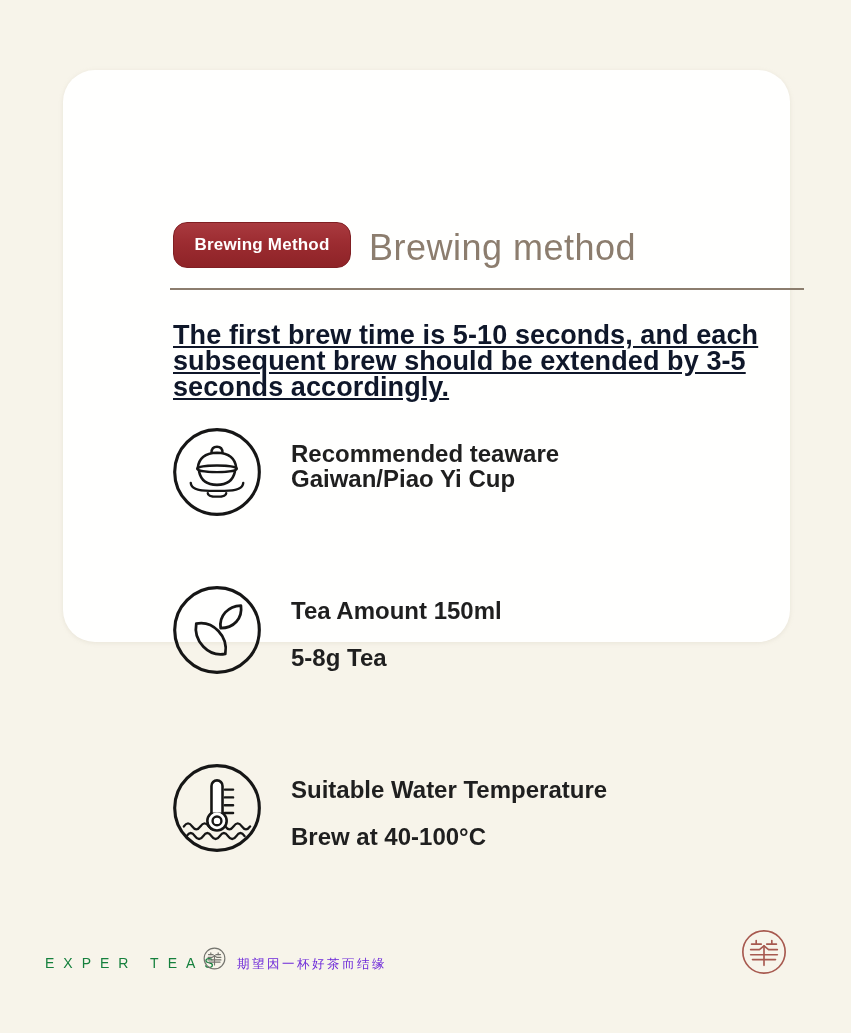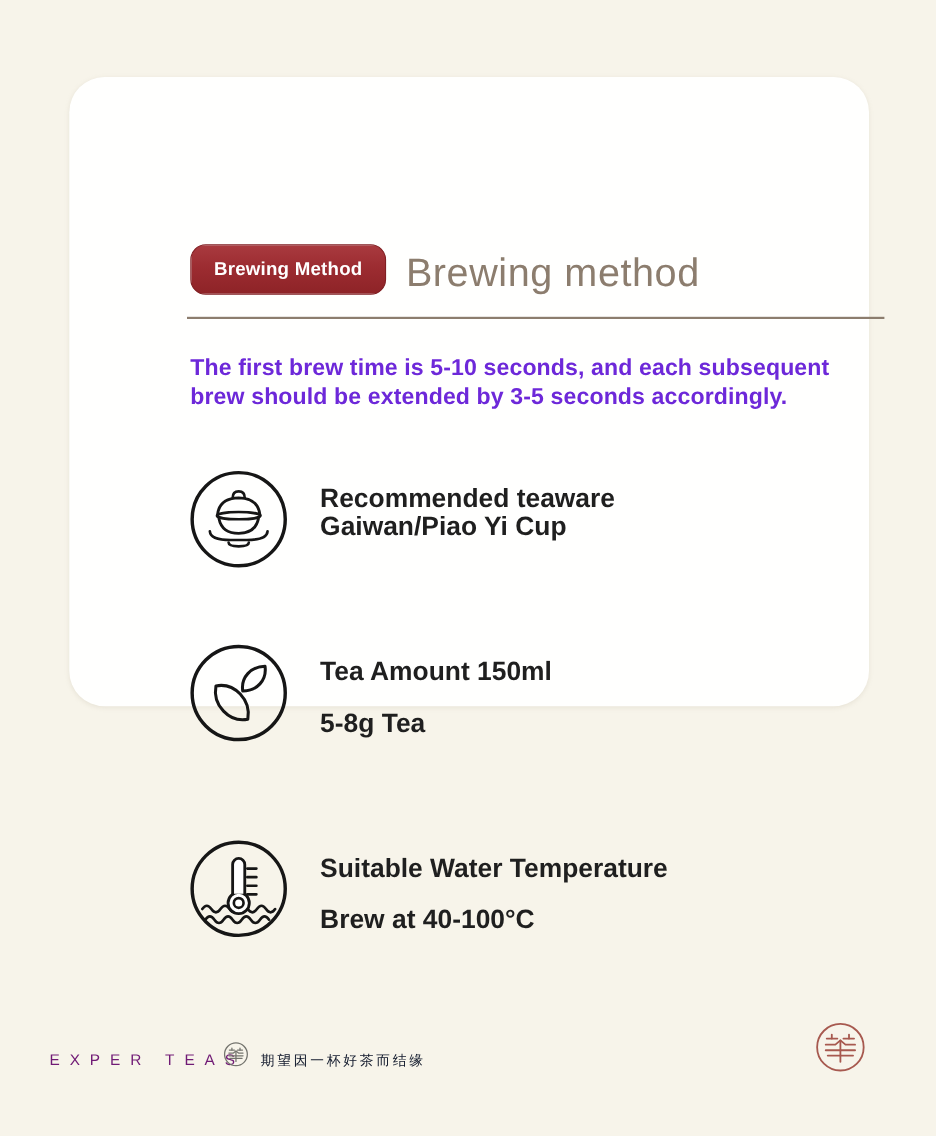--- a/index.html
+++ b/index.html
@@ -33,47 +33,48 @@
     font-size:36px; font-weight:400; color:#8c7d6e; letter-spacing:0.5px;
   }
 
   .divider {
     position:absolute; left:107px; top:218px; width:634px; height:0;
     border-top:2px solid #8c7d6e;
   }
 
   .intro {
     position:absolute; left:110px; top:252px; width:615px;
-    font-size:21px; font-weight:bold; color:#6d28d9; line-height:26px;
+    font-size:27px; font-weight:bold; color:#0f172a; line-height:26px;
     letter-spacing:0.1px;
+    text-decoration:underline;
   }
 
   .row { position:absolute; left:108px; display:flex; align-items:flex-start; }
   .row-teaware { top:356px; }
   .row-amount  { top:514px; }
   .row-temp    { top:692px; }
 
   .icon-wrap { width:92px; height:92px; flex:0 0 92px; }
   .icon-wrap svg { width:92px; height:92px; display:block; }
 
   .row-text { margin-left:28px; color:#1f1f1f; font-weight:bold; font-size:24px; }
   .row-teaware .row-text { padding-top:15px; line-height:25px; }
   .row-amount  .row-text { padding-top:13px; }
   .row-temp    .row-text { padding-top:14px; }
   .row-text .line2-spaced { margin-top:19px; }
 
   .footer-brand {
     position:absolute; left:45px; top:955px;
-    font-size:14px; letter-spacing:9px; color:#701a75; font-weight:400;
+    font-size:14px; letter-spacing:9px; color:#15803d; font-weight:400;
   }
   .mini-logo { position:absolute; left:203px; top:947px; width:23px; height:23px; }
   .mini-logo svg { width:23px; height:23px; display:block; }
   .footer-tagline {
     position:absolute; left:237px; top:956px;
-    font-size:12.5px; letter-spacing:2.5px; color:#0f172a;
+    font-size:12.5px; letter-spacing:2.5px; color:#6d28d9;
   }
 
   .seal { position:absolute; left:741px; top:929px; width:46px; height:46px; }
   .seal svg { width:46px; height:46px; display:block; }
 </style>
 </head>
 <body>
 
 <div class="canvas">
 

